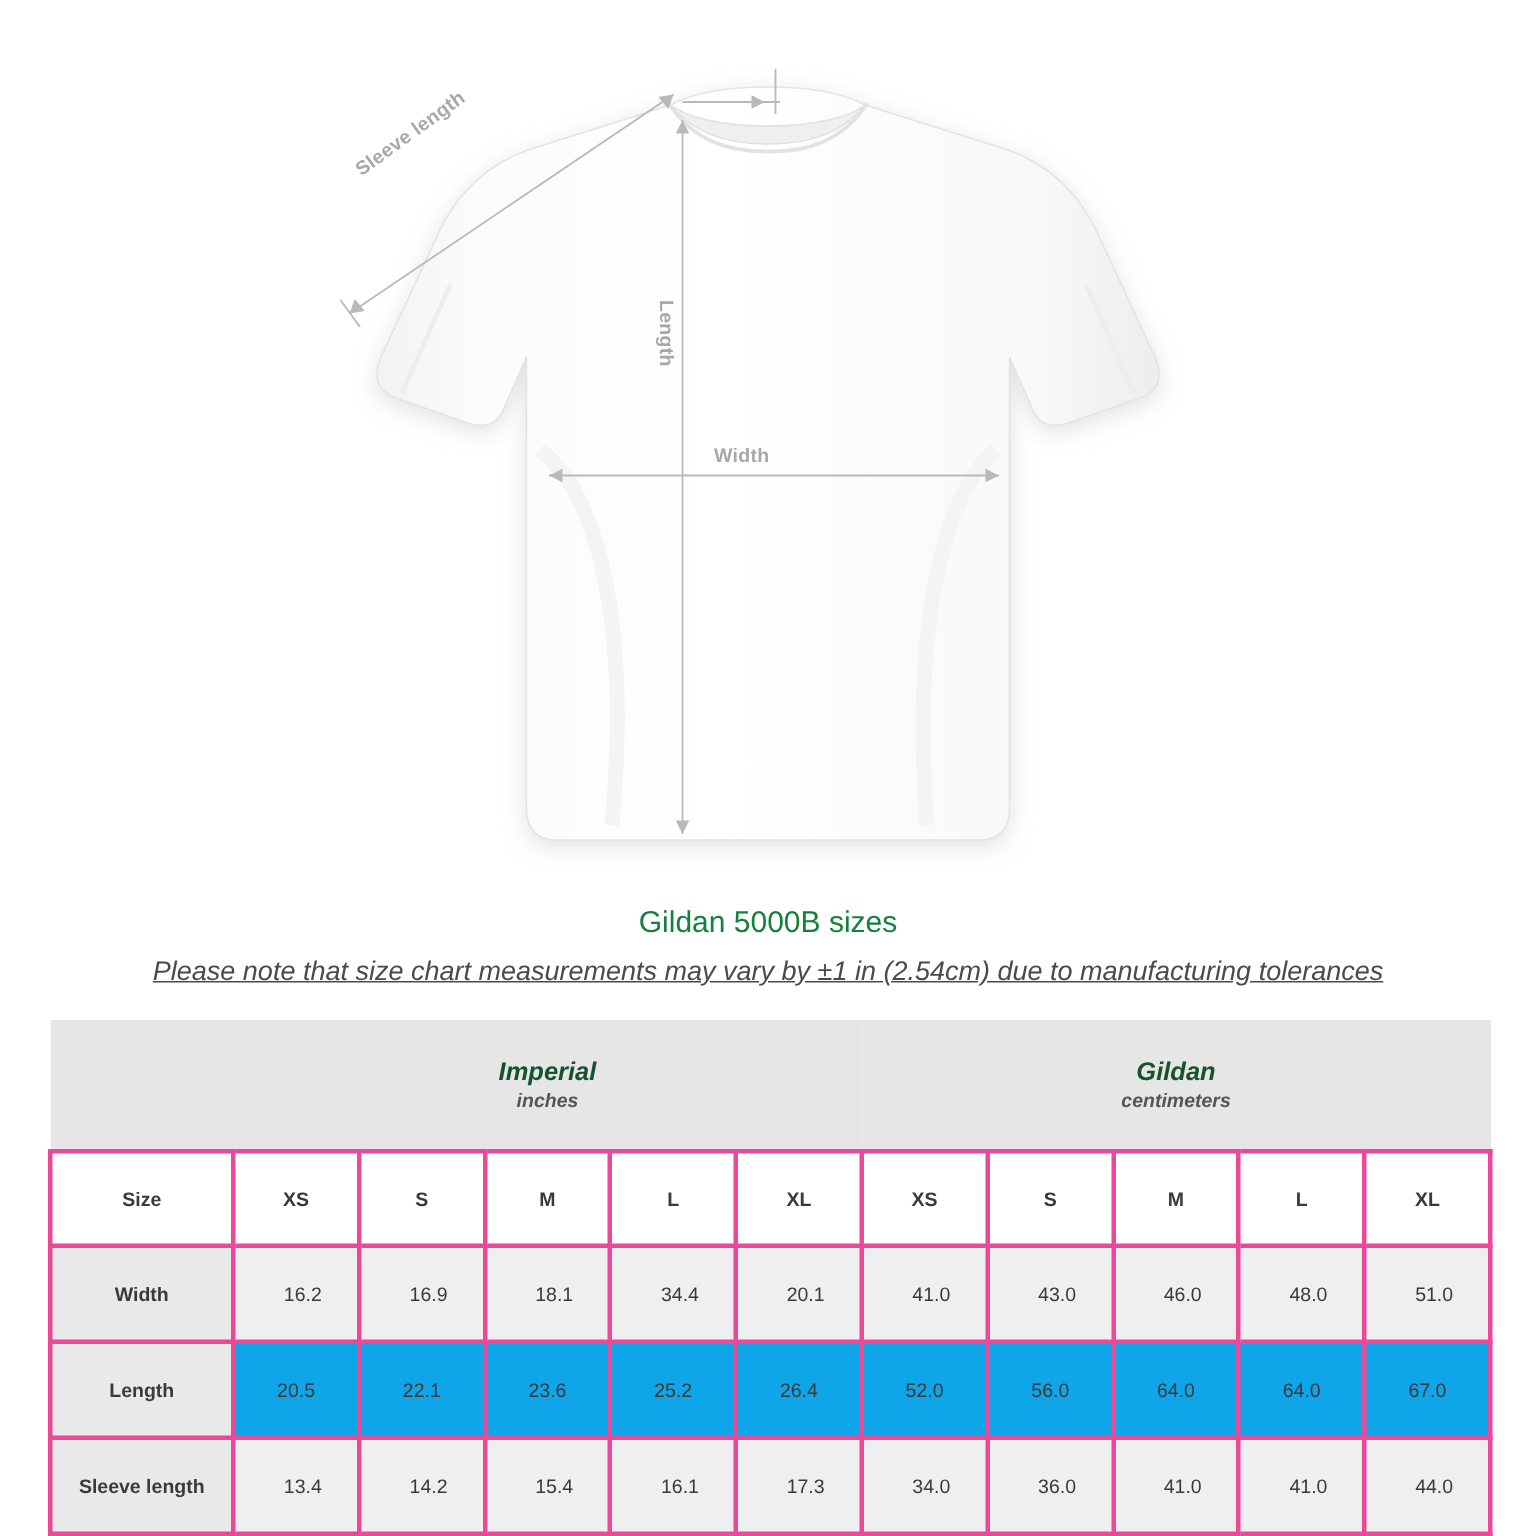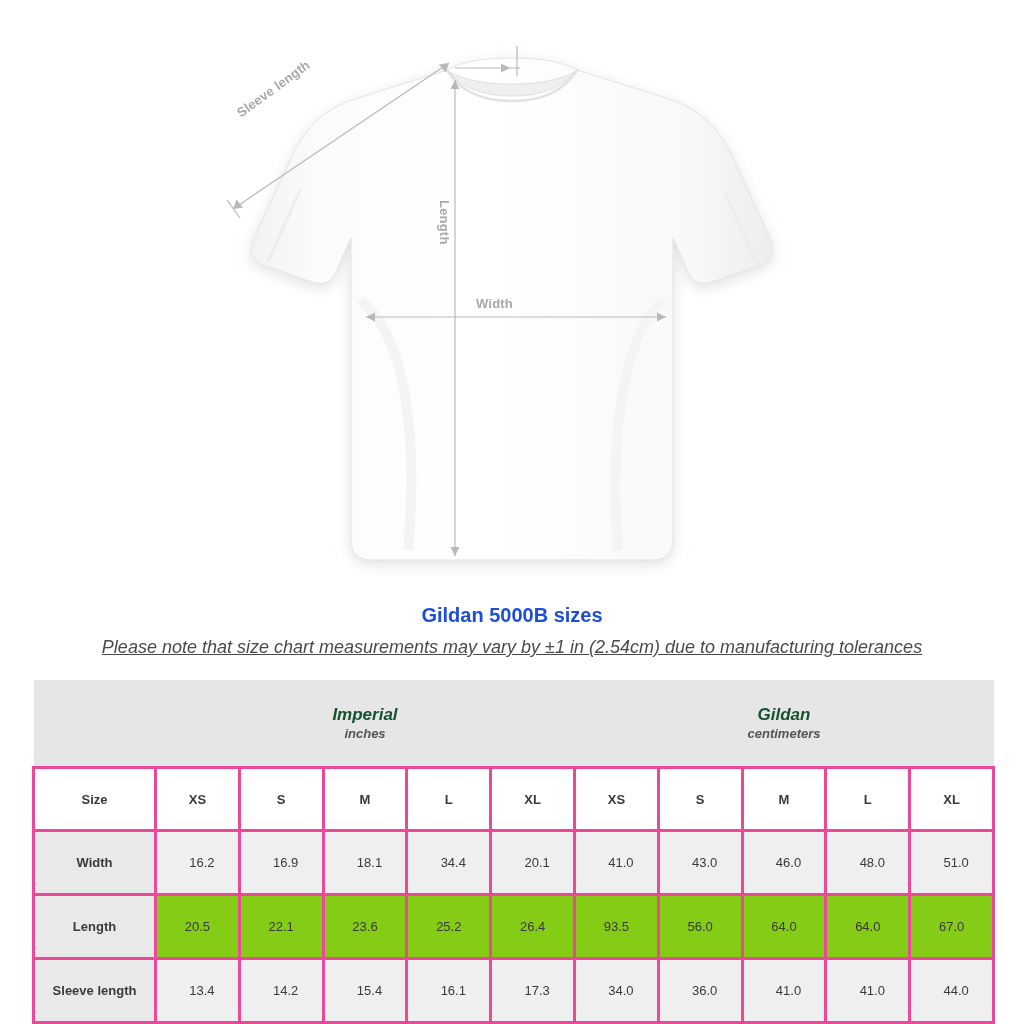--- a/index.html
+++ b/index.html
@@ -60,22 +60,22 @@
     transform-origin: left top;
   }
 
   
   .title-block {
     text-align: center;
     margin-top: 8px;
   }
   .chart-title {
     font-size: 20px;
-    font-weight: bold;
-    color: #1d4ed8;
+    font-weight: normal;
+    color: #15803d;
     margin: 0 0 10px 0;
   }
   .chart-note {
     font-size: 18px;
     font-style: italic;
     color: #4a4a4a;
     margin: 0;
     text-decoration: underline;
   }
 
@@ -140,21 +140,21 @@
     width: 122px;
   }
   .data-cell {
     height: 59px;
   }
   .row-odd .data-cell {
     background: #efefef;
     padding-left: 10px;
   }
   .row-even .data-cell {
-    background: #84cc16;
+    background: #0ea5e9;
   }
   .row-odd .row-label {
     background: #e9e9e9;
   }
   .row-even .row-label {
     background: #e9e9e9;
   }
   col.col-label { width: 122px; }
   col.col-data { width: 83.8px; }
 </style>
@@ -310,21 +310,21 @@
           <td class="data-cell">48.0</td>
           <td class="data-cell">51.0</td>
         </tr>
         <tr class="row-even">
           <td class="row-label">Length</td>
           <td class="data-cell">20.5</td>
           <td class="data-cell">22.1</td>
           <td class="data-cell">23.6</td>
           <td class="data-cell">25.2</td>
           <td class="data-cell">26.4</td>
-          <td class="data-cell">93.5</td>
+          <td class="data-cell">52.0</td>
           <td class="data-cell">56.0</td>
           <td class="data-cell">64.0</td>
           <td class="data-cell">64.0</td>
           <td class="data-cell">67.0</td>
         </tr>
         <tr class="row-odd">
           <td class="row-label">Sleeve length</td>
           <td class="data-cell">13.4</td>
           <td class="data-cell">14.2</td>
           <td class="data-cell">15.4</td>

